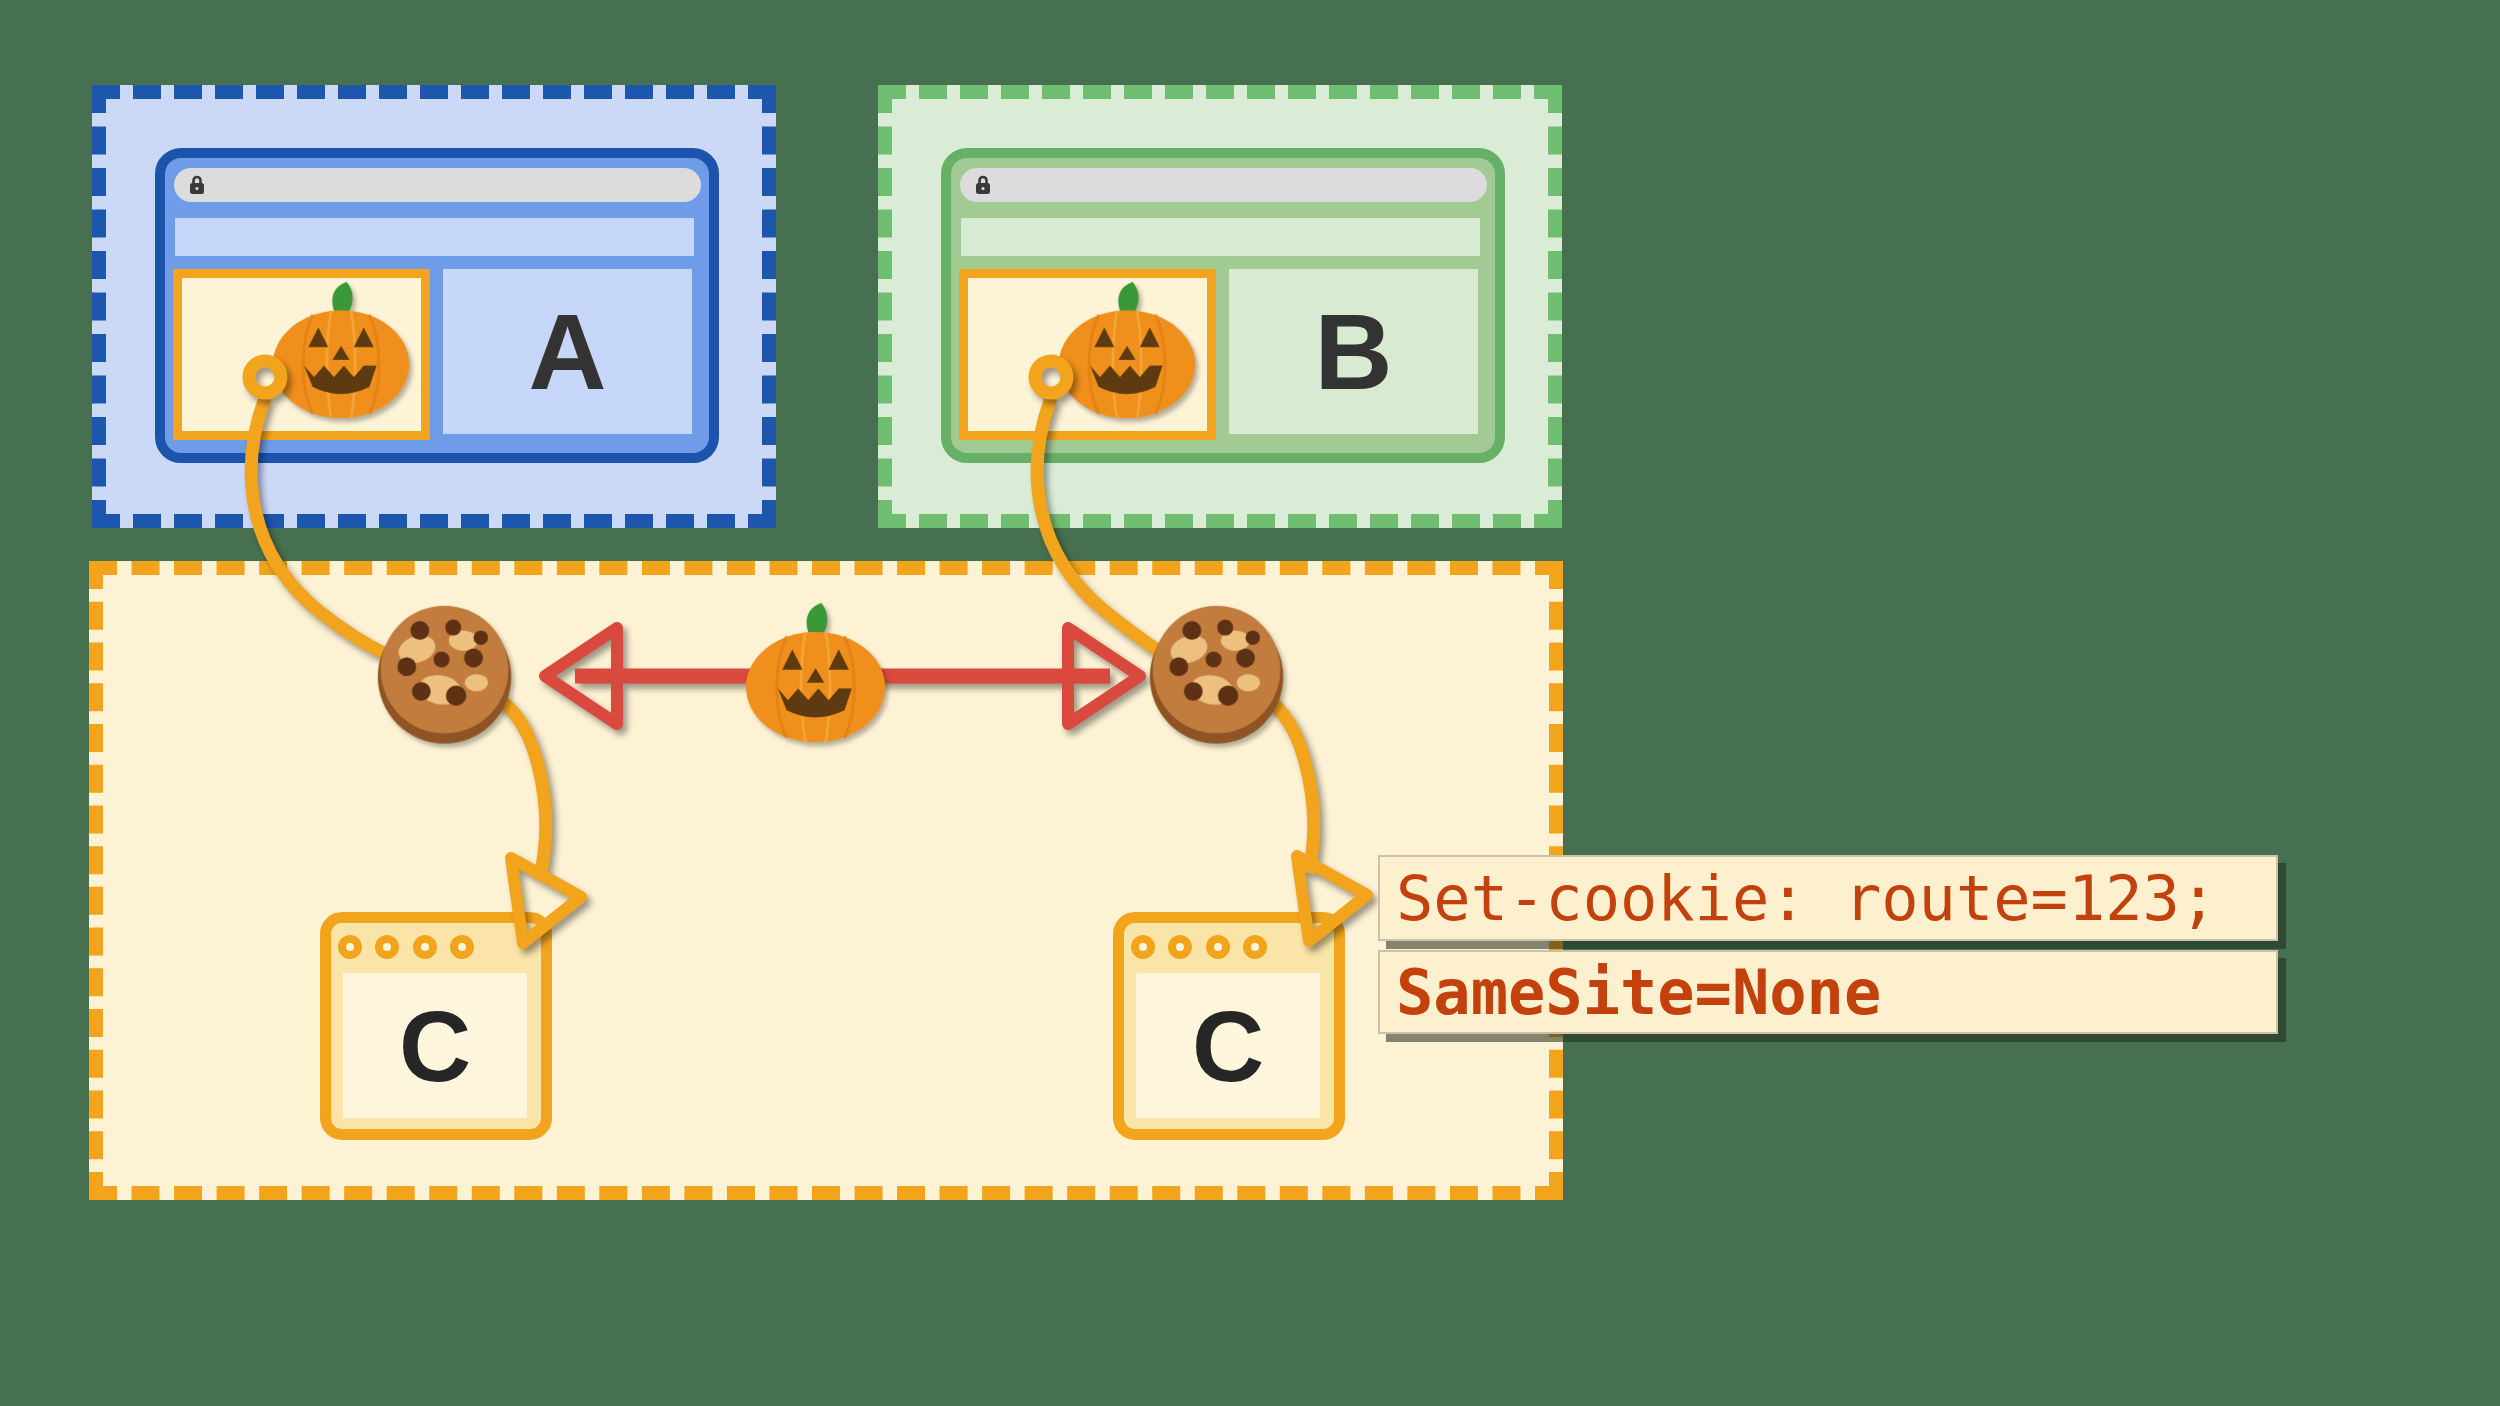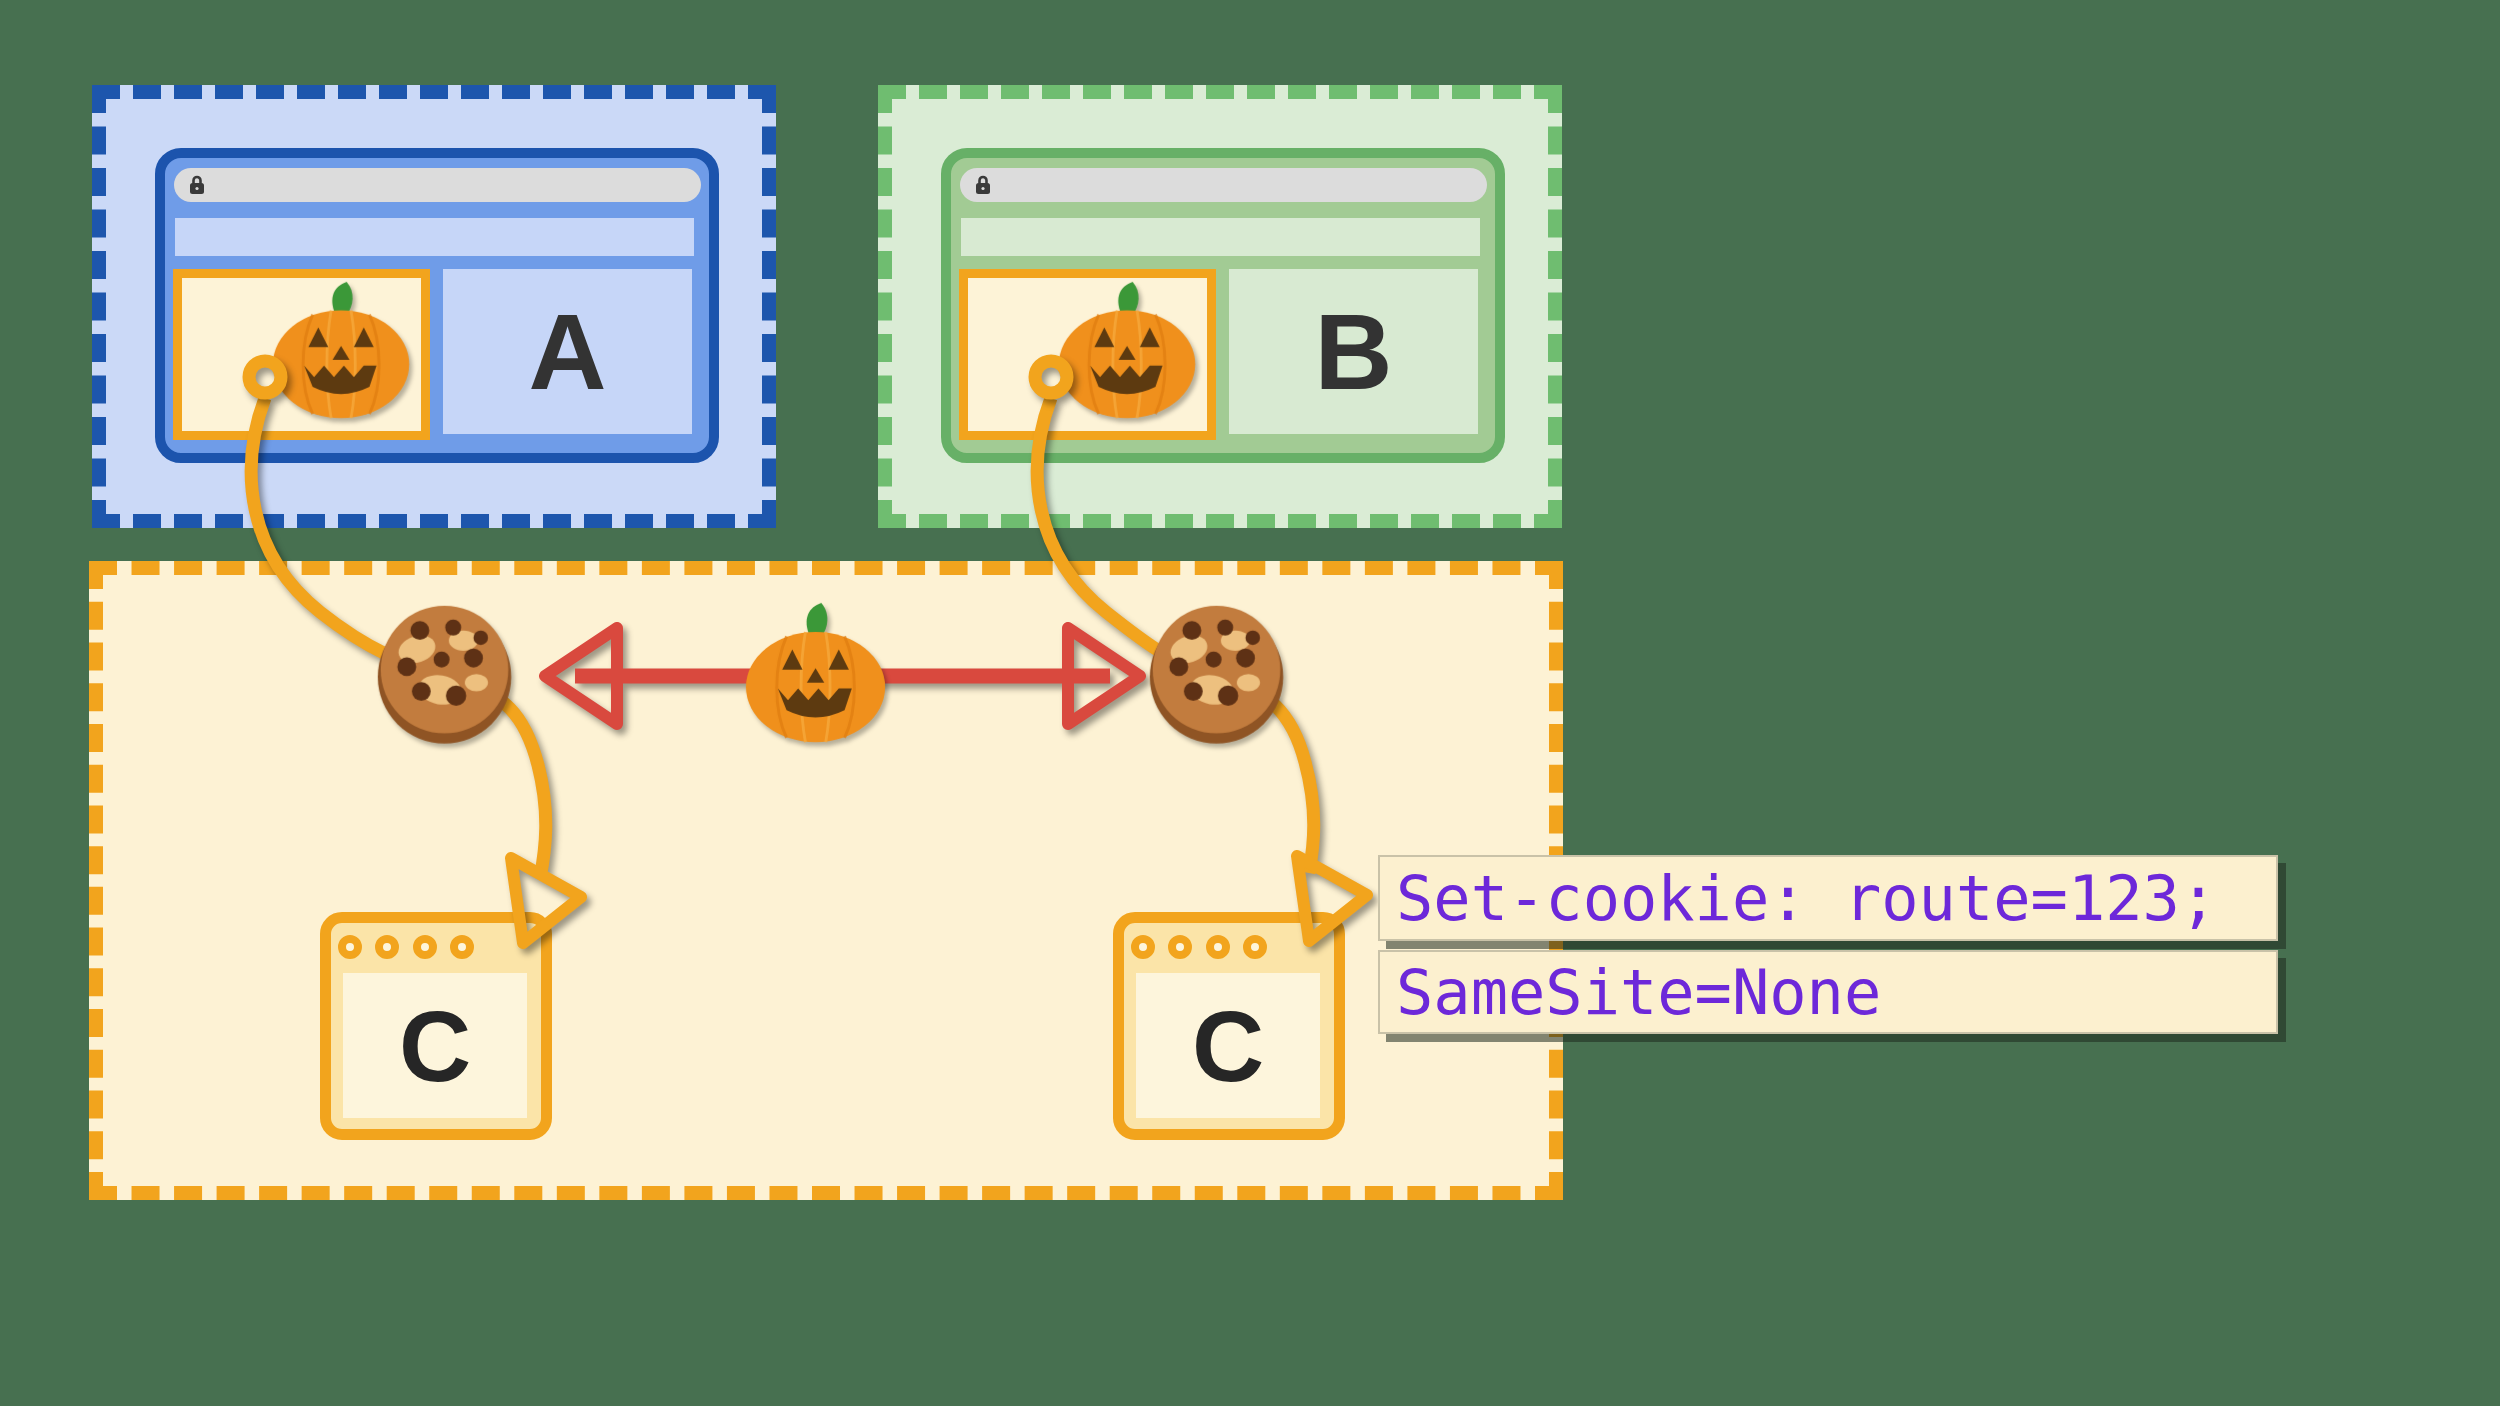--- a/index.html
+++ b/index.html
@@ -37,25 +37,25 @@
   .c-dot{position:absolute;top:12px;width:24px;height:24px;border:8px solid #f2a41d;
     border-radius:50%;background:#fdf5dc;box-sizing:border-box;}
   .c-content{position:absolute;left:12px;top:50px;width:184px;height:145px;background:#fdf5dc;
     display:flex;align-items:center;justify-content:center;}
   .c-letter{font-size:100px;font-weight:bold;color:#262626;line-height:1;}
 
   
   .code-line{position:absolute;left:1378px;width:900px;height:86px;background:#fcf0cf;
     border:2px solid rgba(125,125,110,0.4);box-sizing:border-box;
     box-shadow:8px 8px 0 rgba(30,42,30,0.55);
-    font-family:"DejaVu Sans Mono","Liberation Mono",monospace;font-size:62px;color:#6d28d9;
+    font-family:"DejaVu Sans Mono","Liberation Mono",monospace;font-size:62px;color:#c2410c;
     display:flex;align-items:center;padding:0 16px;white-space:pre;}
   .code-1{top:855px;}
   .code-2{top:950px;height:84px;}
-  .code-bold{font-weight:normal;text-align:right;}
+  .code-bold{font-weight:bold;text-align:right;}
 
   
   svg.overlay{position:absolute;left:0;top:0;pointer-events:none;}
   .flow-shadow{filter:drop-shadow(4px 5px 3px rgba(0,0,0,0.38));}
   .icon-shadow{filter:drop-shadow(3px 4px 2px rgba(0,0,0,0.28));}
   .lock-svg{display:block;}
 </style>
 </head>
 <body>
 

